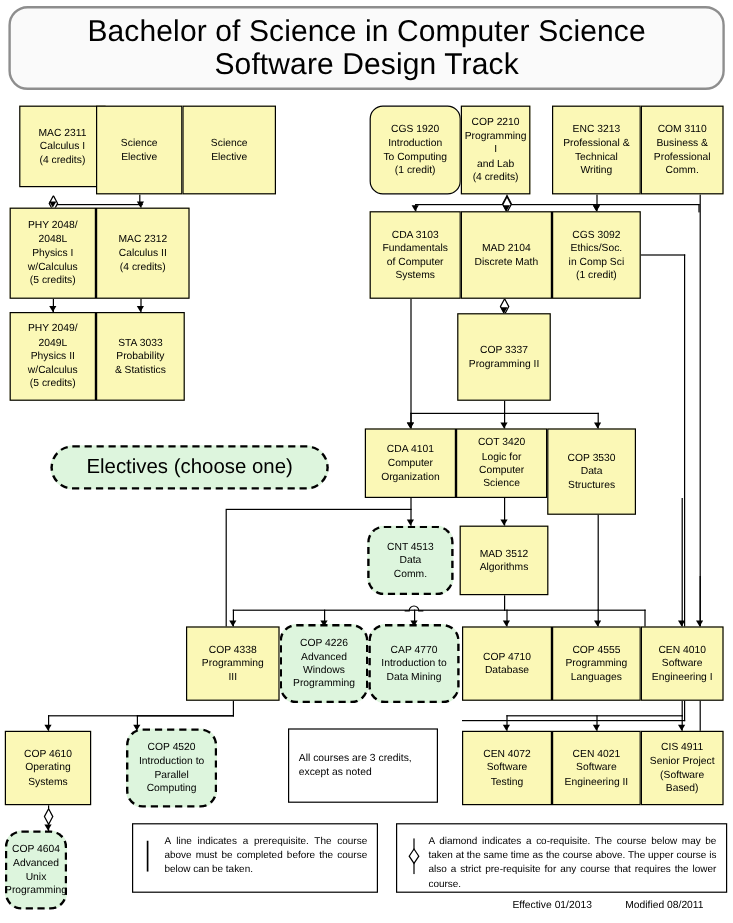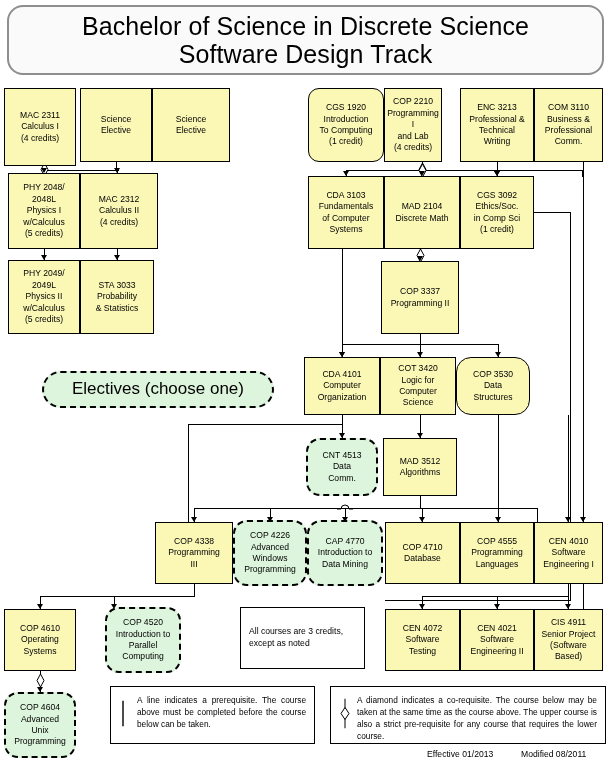--- a/index.html
+++ b/index.html
@@ -49,21 +49,21 @@
   .arw{position:absolute;width:0;height:0;
        border-left:3px solid transparent;border-right:3px solid transparent;
        border-top:5px solid #000;}
 </style>
 </head>
 <body>
 
 <div id="page">
 
   <div class="title-banner">
-    <div>Bachelor of Science in Discrete Science</div>
+    <div>Bachelor of Science in Computer Science</div>
     <div>Software Design Track</div>
   </div>
 
   <div id="wires">
       <div class="ln lnv" style="left: 116px; top: 162px; height: 9px;"></div>
       <div class="ln lnh" style="left: 116px; top: 170px; width: 3px;"></div>
       <div class="ln lnh" style="left: 44px; top: 170px; width: 74px;"></div>
       <div class="ln lnv" style="left: 44px; top: 170px; height: 4px;"></div>
       <svg width="9" height="13" style="position: absolute; left: 39.5px; top: 163px;">
         <polygon points="4.5,0 8,6.5 4.5,13 1,6.5" fill="#fff" stroke="#000" stroke-width="1"></polygon>
@@ -153,21 +153,21 @@
       <div class="ln lnv" style="left: 40px; top: 671px; height: 22px;"></div>
       <svg width="9" height="13" style="position: absolute; left: 35.5px; top: 674px;">
         <polygon points="4.5,0 8,6.5 4.5,13 1,6.5" fill="#fff" stroke="#000" stroke-width="1"></polygon>
       </svg>
       <div class="arw" style="left: 37px; top: 687px;"></div>
       <svg width="16" height="10" style="position: absolute; left: 337px; top: 500px;">
         <path d="M0 9 L4 9 A4 4 0 0 1 12 9 L16 9" fill="none" stroke="#000" stroke-width="1"></path>
       </svg>
     </div>
 
-  <div class="box" style="left:4px;top:88px;width:72px;height:78px;">MAC 2311<br>Calculus I<br>(4 credits)</div>
+  <div class="box" style="left:16px;top:88px;width:72px;height:68px;">MAC 2311<br>Calculus I<br>(4 credits)</div>
   <div class="box" style="left:80px;top:88px;width:72px;height:74px;">Science<br>Elective</div>
   <div class="box" style="left:152px;top:88px;width:78px;height:74px;">Science<br>Elective</div>
 
   <div class="box" style="left:8px;top:173px;width:72px;height:76px;">PHY 2048/<br>2048L<br>Physics I<br>w/Calculus<br>(5 credits)</div>
   <div class="box" style="left:80px;top:173px;width:78px;height:76px;">MAC 2312<br>Calculus II<br>(4 credits)</div>
 
   <div class="box" style="left:8px;top:260px;width:72px;height:74px;">PHY 2049/<br>2049L<br>Physics II<br>w/Calculus<br>(5 credits)</div>
   <div class="box" style="left:80px;top:260px;width:74px;height:74px;">STA 3033<br>Probability<br>&amp; Statistics</div>
 
   <div class="box elective-wide" style="left:42px;top:371px;width:232px;height:37px;">Electives (choose one)</div>
@@ -178,39 +178,39 @@
   <div class="box" style="left:534px;top:88px;width:69px;height:74px;">COM 3110<br>Business &amp;<br>Professional<br>Comm.</div>
 
   <div class="box" style="left:308px;top:176px;width:76px;height:73px;">CDA 3103<br>Fundamentals<br>of Computer<br>Systems</div>
   <div class="box" style="left:384px;top:176px;width:76px;height:73px;">MAD 2104<br>Discrete Math</div>
   <div class="box" style="left:460px;top:176px;width:74px;height:73px;">CGS 3092<br>Ethics/Soc.<br>in Comp Sci<br>(1 credit)</div>
 
   <div class="box" style="left:381px;top:261px;width:78px;height:73px;">COP 3337<br>Programming II</div>
 
   <div class="box" style="left:304px;top:357px;width:76px;height:58px;">CDA 4101<br>Computer<br>Organization</div>
   <div class="box" style="left:380px;top:357px;width:76px;height:58px;">COT 3420<br>Logic for<br>Computer<br>Science</div>
-  <div class="box" style="left:456px;top:357px;width:74px;height:58px;border-radius:15px;">COP 3530<br>Data<br>Structures</div>
+  <div class="box" style="left:456px;top:357px;width:74px;height:72px;">COP 3530<br>Data<br>Structures</div>
 
   <div class="box elective" style="left:306px;top:438px;width:72px;height:58px;">CNT 4513<br>Data<br>Comm.</div>
   <div class="box" style="left:383px;top:438px;width:74px;height:58px;">MAD 3512<br>Algorithms</div>
 
   <div class="box" style="left:155px;top:522px;width:78px;height:62px;">COP 4338<br>Programming<br>III</div>
   <div class="box elective" style="left:233px;top:520px;width:74px;height:66px;">COP 4226<br>Advanced<br>Windows<br>Programming</div>
   <div class="box elective" style="left:307px;top:520px;width:76px;height:66px;">CAP 4770<br>Introduction to<br>Data Mining</div>
   <div class="box" style="left:385px;top:522px;width:75px;height:62px;">COP 4710<br>Database</div>
   <div class="box" style="left:460px;top:522px;width:74px;height:62px;">COP 4555<br>Programming<br>Languages</div>
   <div class="box" style="left:534px;top:522px;width:69px;height:62px;">CEN 4010<br>Software<br>Engineering I</div>
 
   <div class="box" style="left:385px;top:609px;width:75px;height:62px;">CEN 4072<br>Software<br>Testing</div>
   <div class="box" style="left:460px;top:609px;width:74px;height:62px;">CEN 4021<br>Software<br>Engineering II</div>
   <div class="box" style="left:534px;top:609px;width:69px;height:62px;">CIS 4911<br>Senior Project<br>(Software<br>Based)</div>
 
   <div class="box" style="left:4px;top:609px;width:72px;height:62px;">COP 4610<br>Operating<br>Systems</div>
   <div class="box elective" style="left:76px;top:607px;width:76px;height:66px;margin-left:29px;">COP 4520<br>Introduction to<br>Parallel<br>Computing</div>
-  <div class="box elective" style="left:4px;top:692px;width:72px;height:66px;">COP 4604<br>Advanced<br>Unix<br>Programming</div>
+  <div class="box elective" style="left:4px;top:692px;width:52px;height:66px;">COP 4604<br>Advanced<br>Unix<br>Programming</div>
 
   <div class="note" style="left:240px;top:607px;width:125px;height:62px;">All courses are 3 credits, except as noted</div>
 
   <div class="legend" style="left:110px;top:686px;width:205px;height:58px;">
     <span class="gsym">
       <svg width="6" height="26">
           <line x1="3" y1="0" x2="3" y2="26" stroke="#000" stroke-width="1.4"></line>
         </svg>
     </span>
     <span>A line indicates a prerequisite. The course above must be completed before the course below can be taken.</span>

